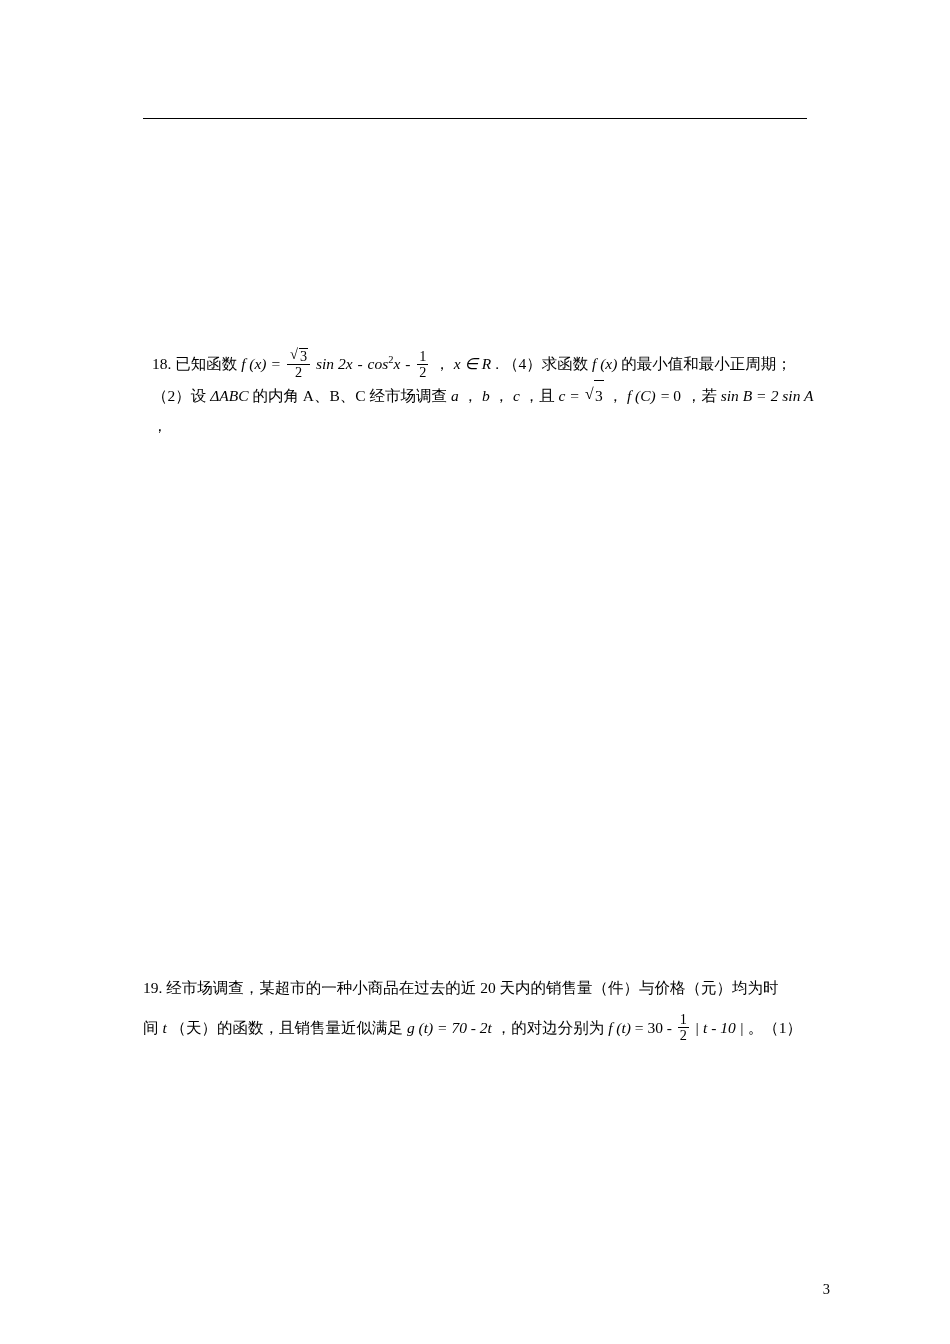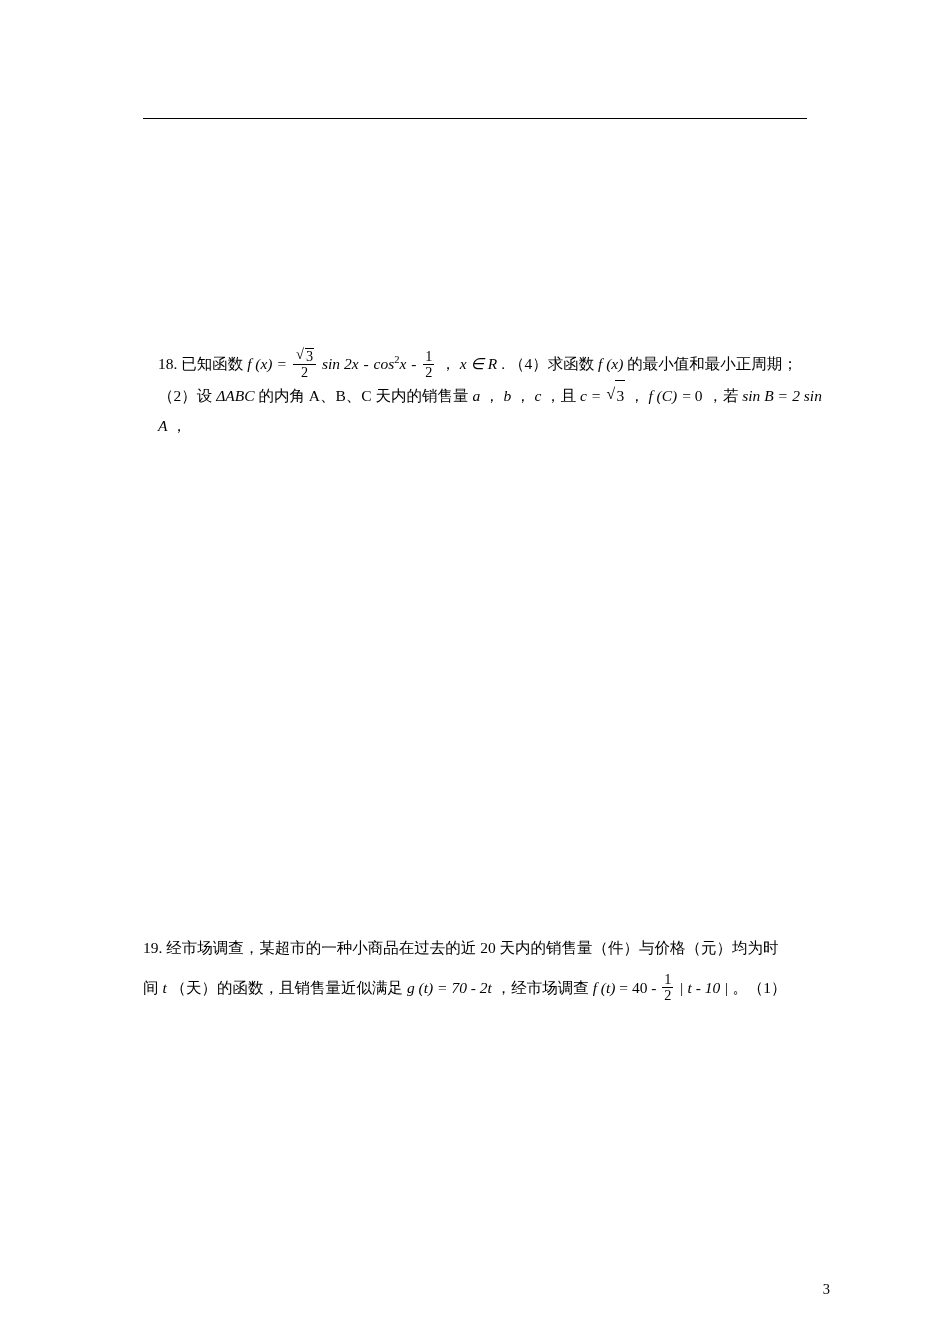--- a/index.html
+++ b/index.html
@@ -27,27 +27,27 @@
     height: 0;
     border-top: 1.6px solid #000;
   }
   .block {
     position: absolute;
     font-size: 15.5px;
     line-height: 1.95;
     color: #000;
   }
   .q18 {
-    left: 158px;
+    left: 152px;
     top: 348px;
     width: 672px;
   }
   .q19 {
     left: 143px;
-    top: 928px;
+    top: 968px;
     width: 672px;
     line-height: 2.55;
   }
   .page-number {
     position: absolute;
     right: 120px;
     top: 1281px;
     font-size: 14.5px;
     font-family: "Liberation Serif", serif;
   }
@@ -114,21 +114,21 @@
       <span>，</span>
       <span class="mi">x ∈ R</span>
       <span>.</span>
       <span>（4）求函数</span>
       <span class="mi">f (x)</span>
       <span>的最小值和最小正周期；</span>
     </div>
     <div>
       <span>（2）设</span>
       <span class="mi">ΔABC</span>
-      <span>的内角 A、B、C 天内的销售量</span>
+      <span>的内角 A、B、C 经市场调查</span>
       <span class="mi">a</span>
       <span>，</span>
       <span class="mi">b</span>
       <span>，</span>
       <span class="mi">c</span>
       <span>，且</span>
       <span class="mi">c</span>
       <span class="mo">=</span>
       <span class="sqrt"><span class="rad mn">3</span></span>
       <span>，</span>
@@ -146,23 +146,23 @@
     <div>
       <span class="mn">19.</span>
       <span>经市场调查，某超市的一种小商品在过去的近 20 天内的销售量（件）与价格（元）均为时</span>
     </div>
     <div>
       <span>间</span>
       <span class="mi">t</span>
       <span>（天）的函数，且销售量近似满足</span>
       <span class="mi">g (t)</span>
       <span class="mi">= 70 - 2t</span>
-      <span>，经市场调查</span>
+      <span>，的对边分别为</span>
       <span class="mi">f (t)</span>
-      <span class="mn">= 40 -</span>
+      <span class="mn">= 30 -</span>
       <span class="frac">
         <span class="num">1</span>
         <span class="den">2</span>
       </span>
       <span class="mi">| t - 10 |</span>
       <span>。（1）</span>
     </div>
   </div>
 
   <div class="page-number">3</div>

